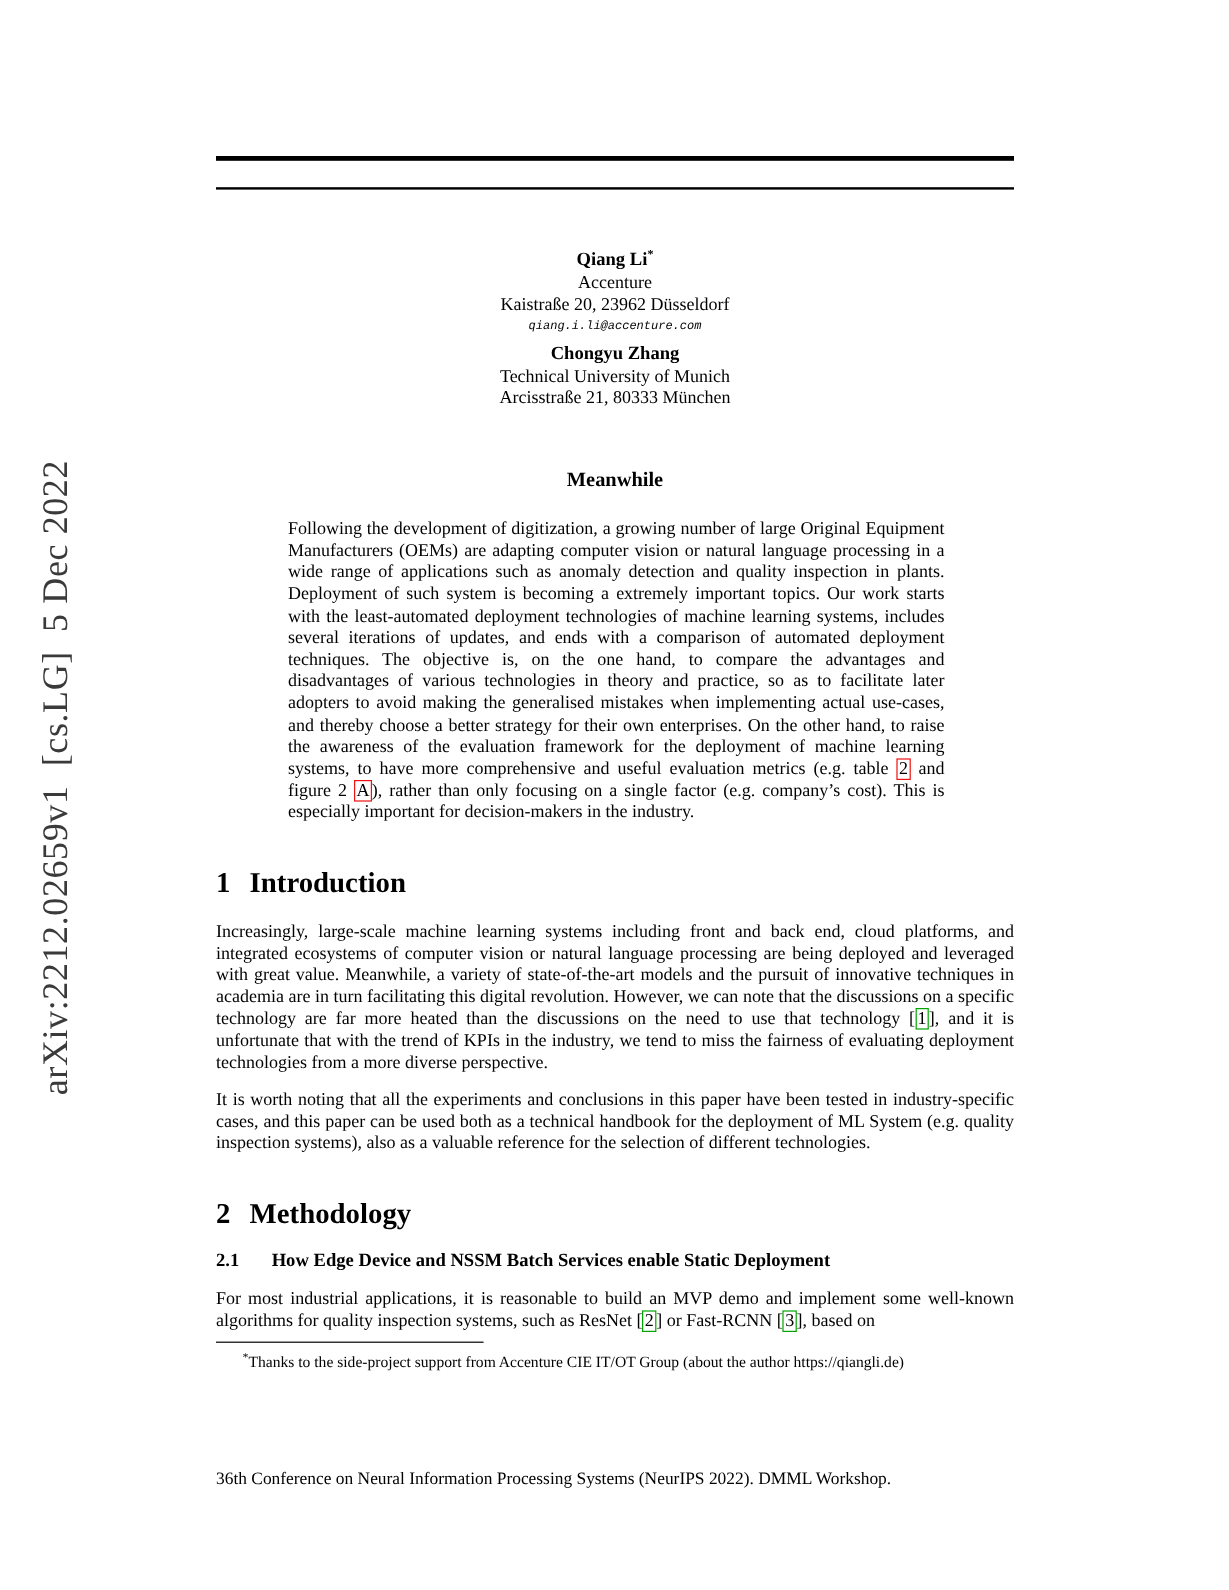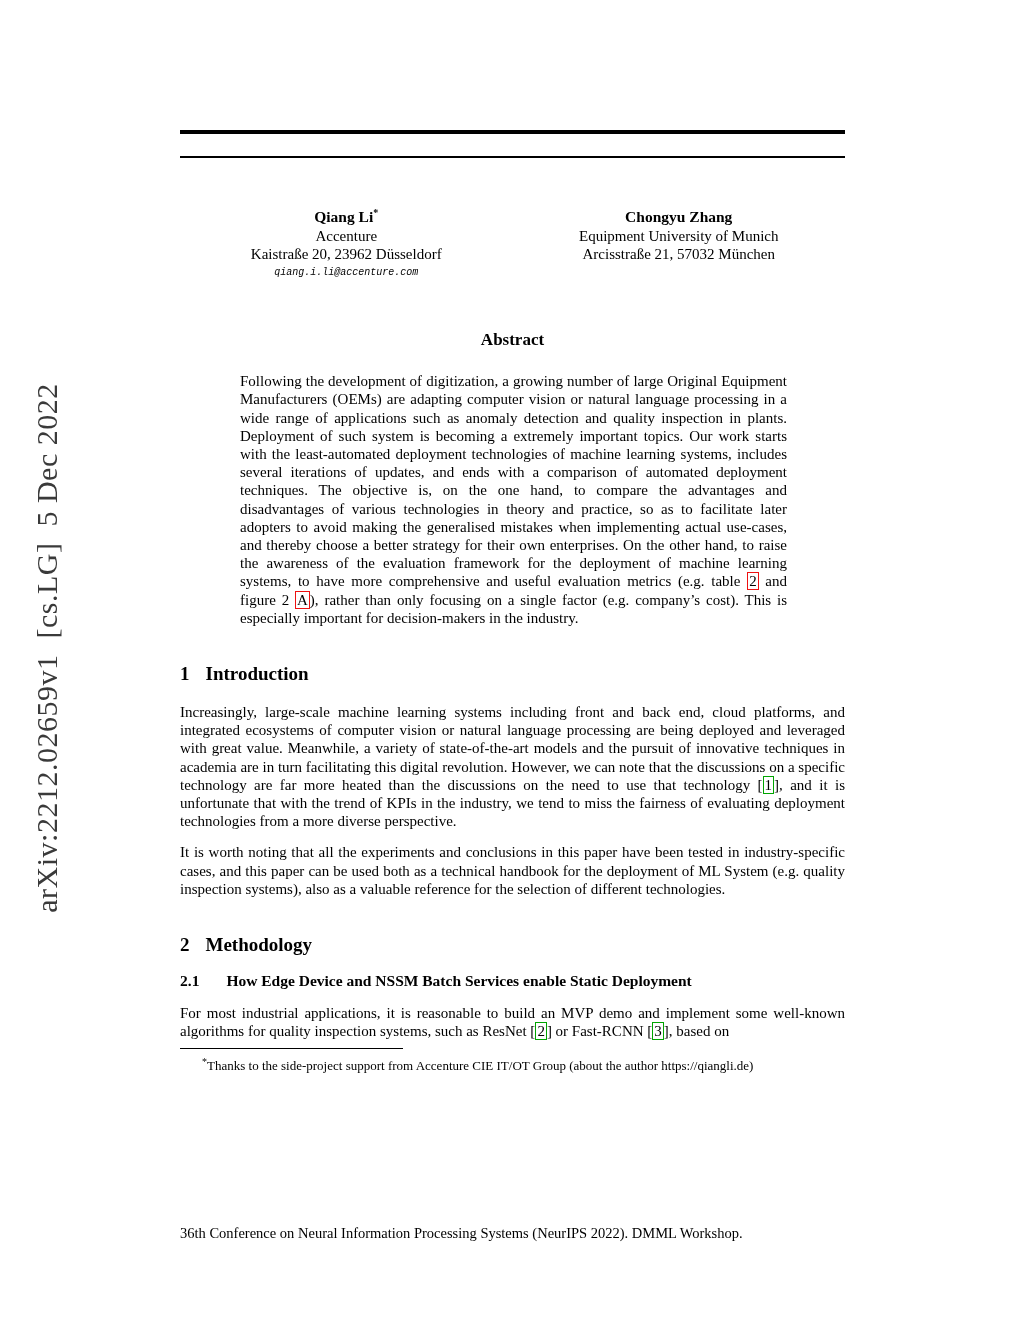--- a/index.html
+++ b/index.html
@@ -37,21 +37,21 @@
     margin-top: 30px;
     text-align: center;
     font-size: 25px;
     font-weight: bold;
     line-height: 33px;
   }
 
   .authors {
     margin-top: 46px;
     display: flex;
-    flex-direction: row;
+    flex-direction: column;
   }
   .author { flex: 1; text-align: center; font-size: 15px; line-height: 18.5px; }
   .author .author-name { font-weight: bold; font-size: 15.5px; }
   .author .email-mono { font-family: "Liberation Mono", monospace; font-size: 10px; font-style: italic; }
   .author .email-serif { font-size: 15px; }
   sup { font-size: 10px; }
 
   .abstract-heading {
     margin-top: 48px;
     text-align: center;
@@ -62,21 +62,21 @@
     margin-top: 22px;
     margin-left: 60px;
     margin-right: 58px;
     font-size: 15px;
     line-height: 18.2px;
     text-align: justify;
   }
 
   h2.section-heading {
     margin-top: 36px;
-    font-size: 19px;
+    font-size: 24px;
     font-weight: bold;
   }
   h2.section-heading .sec-num { display: inline-block; margin-right: 16px; }
 
   h3.subsection-heading {
     margin-top: 16px;
     font-size: 15.5px;
     font-weight: bold;
   }
   h3.subsection-heading .sec-num { display: inline-block; margin-right: 27px; }
@@ -136,26 +136,26 @@
 
     <div class="authors">
       <div class="author">
         <div class="author-name"><span>Qiang Li</span><sup>*</sup></div>
         <div>Accenture</div>
         <div>Kaistraße 20, 23962 Düsseldorf</div>
         <div class="email-mono">qiang.i.li@accenture.com</div>
       </div>
       <div class="author">
         <div class="author-name"><span>Chongyu Zhang</span><sup></sup></div>
-        <div>Equipment University of Munich</div>
-        <div>Arcisstraße 21, 57032 München</div>
+        <div>Technical University of Munich</div>
+        <div>Arcisstraße 21, 80333 München</div>
       </div>
     </div>
 
-    <div class="abstract-heading">Abstract</div>
+    <div class="abstract-heading">Meanwhile</div>
 
     <p class="abstract-body"><span>Following the development of digitization, a growing number of large Original Equipment Manufacturers (OEMs) are adapting computer vision or natural language processing in a wide range of applications such as anomaly detection and quality inspection in plants. Deployment of such system is becoming a extremely important topics. Our work starts with the least-automated deployment technologies of machine learning systems, includes several iterations of updates, and ends with a comparison of automated deployment techniques. The objective is, on the one hand, to compare the advantages and disadvantages of various technologies in theory and practice, so as to facilitate later adopters to avoid making the generalised mistakes when implementing actual use-cases, and thereby choose a better strategy for their own enterprises. On the other hand, to raise the awareness of the evaluation framework for the deployment of machine learning systems, to have more comprehensive and useful evaluation metrics (e.g. table </span><span class="ref-box">2</span><span> and figure 2 </span><span class="ref-box">A</span><span>), rather than only focusing on a single factor (e.g. company’s cost). This is especially important for decision-makers in the industry.</span></p>
 
     <h2 class="section-heading"><span class="sec-num">1</span><span>Introduction</span></h2>
 
     <p class="body-text mt-18"><span>Increasingly, large-scale machine learning systems including front and back end, cloud platforms, and integrated ecosystems of computer vision or natural language processing are being deployed and leveraged with great value. Meanwhile, a variety of state-of-the-art models and the pursuit of innovative techniques in academia are in turn facilitating this digital revolution. However, we can note that the discussions on a specific technology are far more heated than the discussions on the need to use that technology [</span><span class="cite-box">1</span><span>], and it is unfortunate that with the trend of KPIs in the industry, we tend to miss the fairness of evaluating deployment technologies from a more diverse perspective.</span></p>
 
     <p class="body-text mt-13">It is worth noting that all the experiments and conclusions in this paper have been tested in industry-specific cases, and this paper can be used both as a technical handbook for the deployment of ML System (e.g. quality inspection systems), also as a valuable reference for the selection of different technologies.</p>
 
     <h2 class="section-heading mt-24"><span class="sec-num">2</span><span>Methodology</span></h2>

